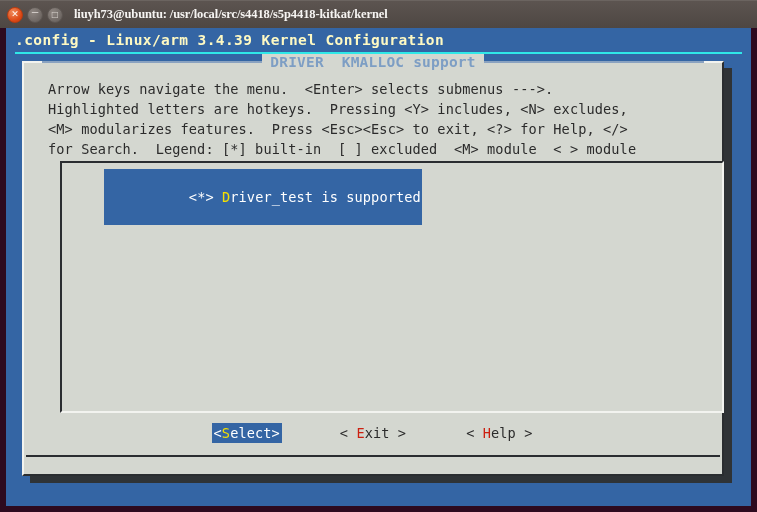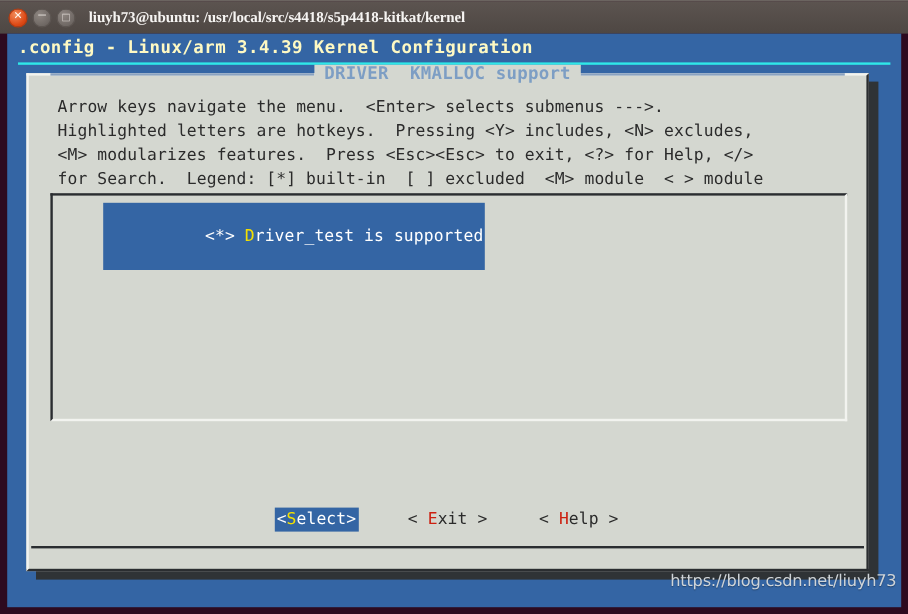--- a/index.html
+++ b/index.html
@@ -166,24 +166,24 @@
     color: #2b2b2b;
     font-size: 13.6px;
     line-height: 20px;
     white-space: pre;
     letter-spacing: 0.1px;
   }
 
   
   #listbox {
     position: absolute;
-    left: 18px;
+    left: 36px;
     top: 98px;
     width: 664px;
-    height: 190px;
+    height: 252px;
     background: #d4d7d0;
     box-sizing: border-box;
     border-top: 2px solid #2a2d30;
     border-left: 2px solid #2a2d30;
     border-right: 2px solid #f2f3ef;
     border-bottom: 2px solid #f2f3ef;
   }
 
   .list-item {
     position: absolute;
@@ -214,21 +214,21 @@
 
   
   #button-row {
     position: absolute;
     left: 0;
     top: 360px;
     width: 100%;
     display: flex;
     align-items: center;
     justify-content: center;
-    gap: 39px;
+    gap: 56px;
   }
   .dlg-btn {
     font-size: 13.6px;
     line-height: 18px;
     color: #2b2b2b;
     white-space: pre;
     padding: 1px 2px;
     letter-spacing: 0.1px;
   }
   .dlg-btn.active {
@@ -302,16 +302,15 @@
       <div id="button-row">
         <div class="dlg-btn active"><span>&lt;</span><span class="hotkey">S</span><span>elect</span><span>&gt;</span></div>
 
         <div class="dlg-btn"><span>&lt; </span><span class="hk-red">E</span><span>xit</span><span> &gt;</span></div>
 
         <div class="dlg-btn"><span>&lt; </span><span class="hk-red">H</span><span>elp</span><span> &gt;</span></div>
       </div>
 
     </div>
 
-    <div id="watermark">https://blog.csdn.net/liuyh73</div>
 
   </div>
 </div>
 
 </body></html>

